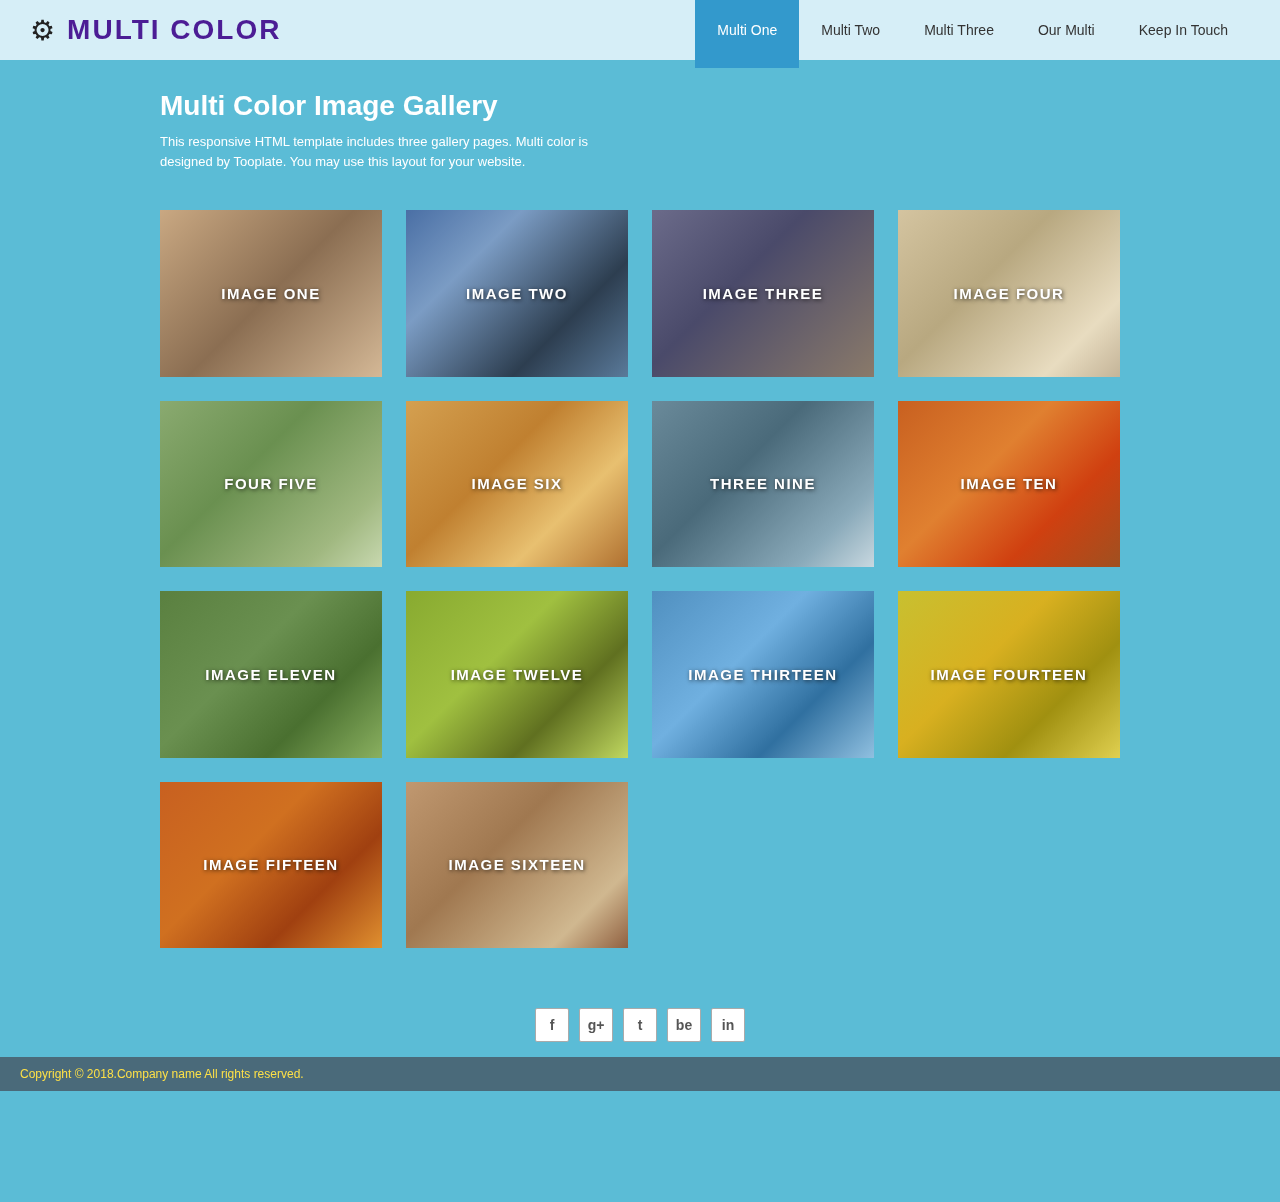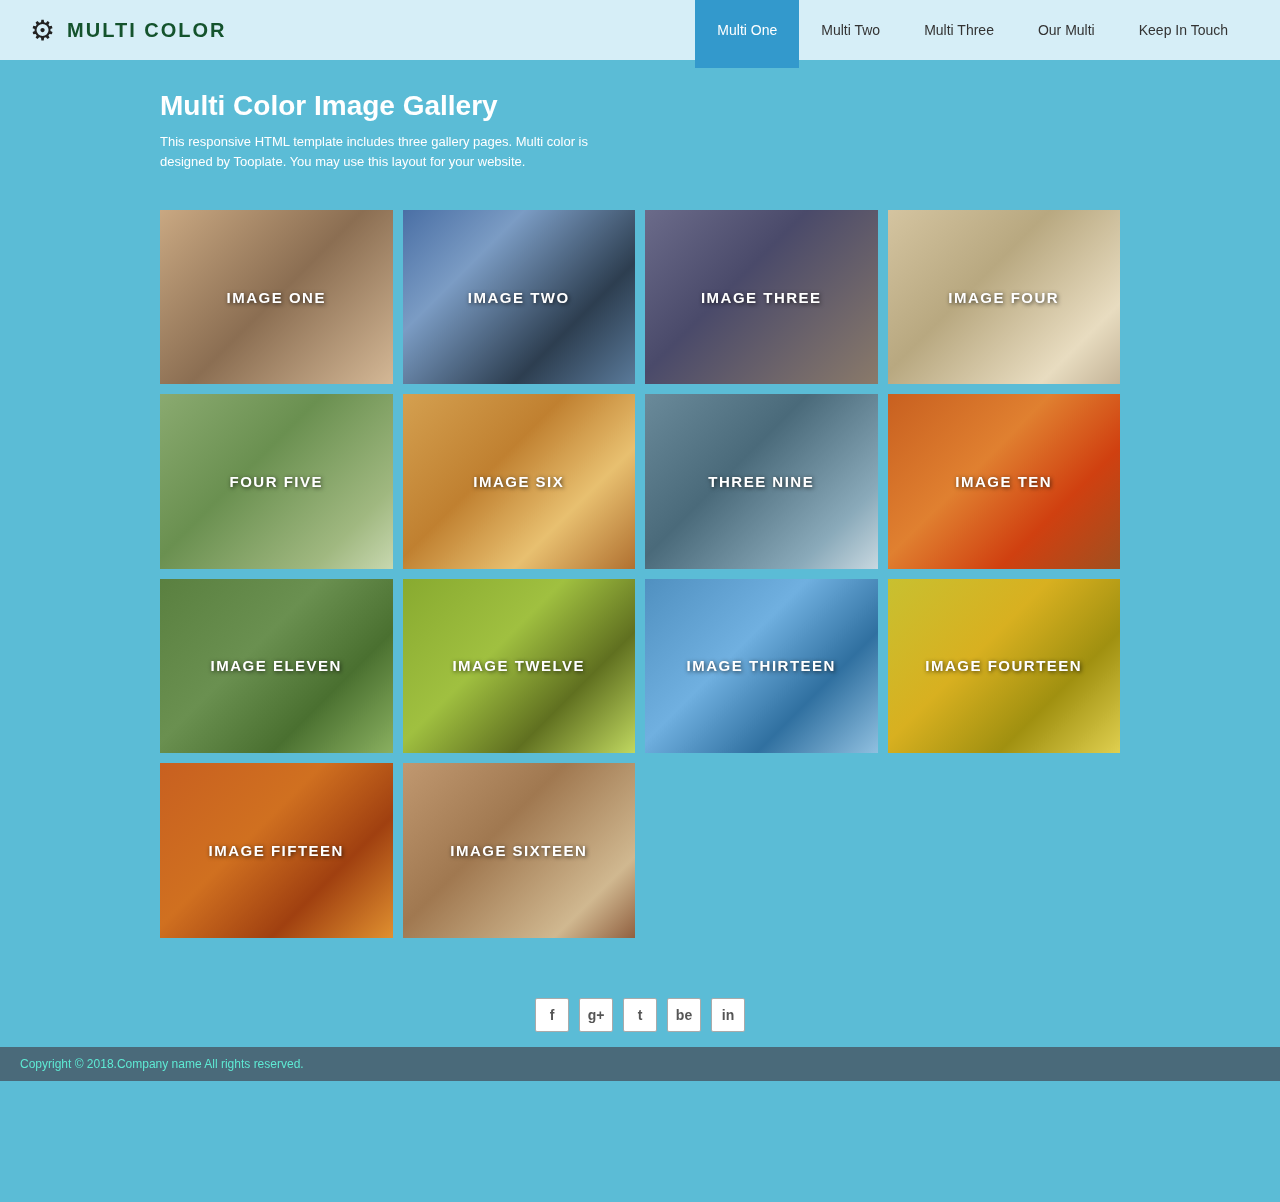--- a/index.html
+++ b/index.html
@@ -17,24 +17,24 @@
       display: flex;
       align-items: center;
       gap: 12px;
       flex: 1;
     }
     .logo-icon {
       font-size: 28px;
       color: #222;
     }
     .logo-text {
-      font-size: 20px;
+      font-size: 28px;
       font-weight: bold;
       letter-spacing: 2px;
-      color: #14532d;
+      color: #4c1d95;
     }
     nav {
       display: flex;
       align-items: stretch;
       height: 76px;
     }
     .nav-item {
       display: flex;
       align-items: center;
       padding: 0 22px;
@@ -64,21 +64,21 @@
       font-size: 13px;
       line-height: 1.5;
       margin-bottom: 39px;
       max-width: 430px;
     }
 
     
     .gallery-grid {
       display: grid;
       grid-template-columns: repeat(4, 1fr);
-      gap: 10px;
+      gap: 24px;
     }
     .gallery-item {
       position: relative;
       width: 100%;
       padding-bottom: 75%;
       overflow: hidden;
       cursor: pointer;
     }
     .gallery-item-inner {
       position: absolute;
@@ -141,21 +141,21 @@
       justify-content: center;
       cursor: pointer;
       font-size: 14px;
       color: #555;
       font-weight: bold;
     }
 
     
     .bottom-bar {
       background: #4a6a7a;
-      color: #5eead4;
+      color: #fde047;
       font-size: 12px;
       padding: 10px 20px;
     }
   </style>
 </head>
 <body>
 
 <header>
   <div class="logo-area">
     <span class="logo-icon">⚙</span>

